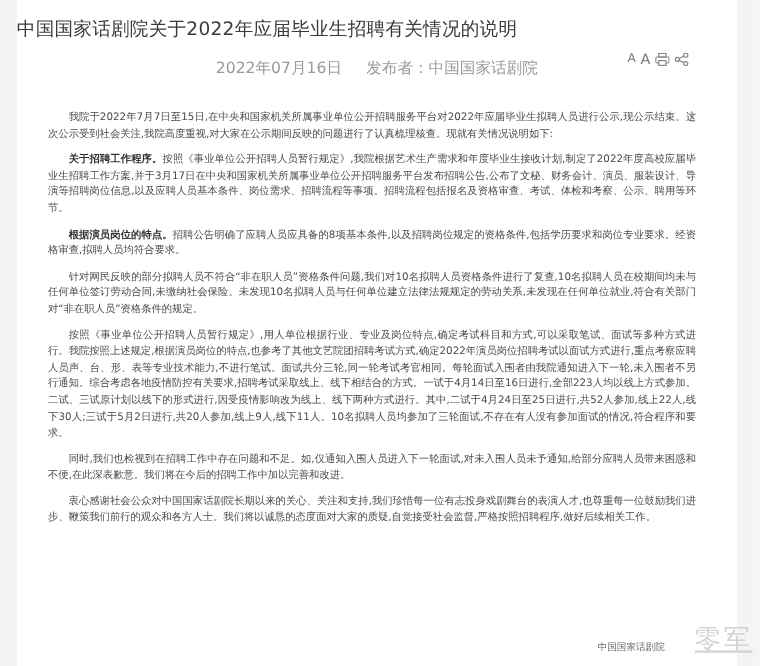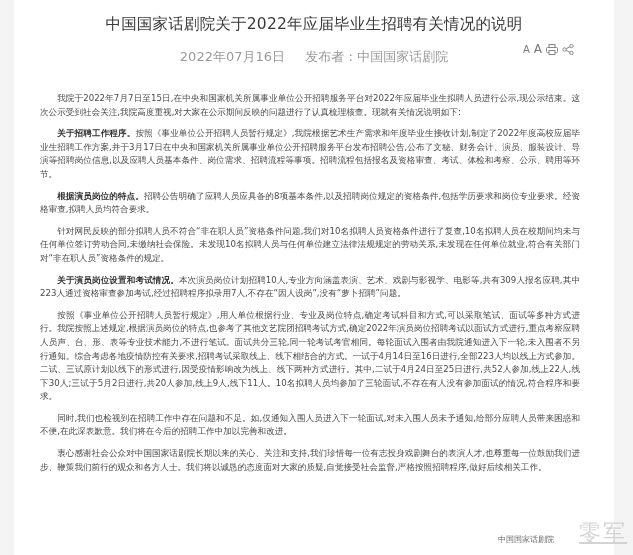--- a/index.html
+++ b/index.html
@@ -8,21 +8,21 @@
     background: #f4f4f4;
     font-family: "DejaVu Sans", "Liberation Sans", sans-serif;
     color: #333;
     position: relative;
   }
   .page {
     position: absolute; left: 14px; top: 0; width: 600px; height: 555px;
     background: #ffffff;
   }
   .title {
-    position: absolute; left: 0; top: 14px; width: 600px; text-align: center;
+    position: absolute; left: 0; top: 14px; width: 600px; text-align: left;
     font-size: 15.5px; color: #3a3a3a; letter-spacing: 0.2px;
   }
   .meta {
     position: absolute; left: 0; top: 48px; width: 600px; text-align: center;
     font-size: 13px; color: #9a9a9a;
   }
   .meta span { margin: 0 8px; }
   .tools {
     position: absolute; right: 40px; top: 42px; display: flex; gap: 4px; align-items: center;
     color: #777; font-size: 11px;
@@ -74,21 +74,20 @@
           <line x1="4" y1="6.3" x2="8" y2="8.3" stroke="#888"></line>
         </svg>
     </span>
   </div>
 
   <div class="body-text">
     <p><b></b><span>我院于2022年7月7日至15日,在中央和国家机关所属事业单位公开招聘服务平台对2022年应届毕业生拟聘人员进行公示,现公示结束。这次公示受到社会关注,我院高度重视,对大家在公示期间反映的问题进行了认真梳理核查。现就有关情况说明如下:</span></p>
     <p><b>关于招聘工作程序。</b><span>按照《事业单位公开招聘人员暂行规定》,我院根据艺术生产需求和年度毕业生接收计划,制定了2022年度高校应届毕业生招聘工作方案,并于3月17日在中央和国家机关所属事业单位公开招聘服务平台发布招聘公告,公布了文秘、财务会计、演员、服装设计、导演等招聘岗位信息,以及应聘人员基本条件、岗位需求、招聘流程等事项。招聘流程包括报名及资格审查、考试、体检和考察、公示、聘用等环节。</span></p>
     <p><b>根据演员岗位的特点。</b><span>招聘公告明确了应聘人员应具备的8项基本条件,以及招聘岗位规定的资格条件,包括学历要求和岗位专业要求。经资格审查,拟聘人员均符合要求。</span></p>
     <p><b></b><span>针对网民反映的部分拟聘人员不符合“非在职人员”资格条件问题,我们对10名拟聘人员资格条件进行了复查,10名拟聘人员在校期间均未与任何单位签订劳动合同,未缴纳社会保险。未发现10名拟聘人员与任何单位建立法律法规规定的劳动关系,未发现在任何单位就业,符合有关部门对“非在职人员”资格条件的规定。</span></p>
-    <p><b>关于演员岗位设置和考试情况。</b><span>本次演员岗位计划招聘10人,专业方向涵盖表演、艺术、戏剧与影视学、电影等,共有309人报名应聘,其中223人通过资格审查参加考试,经过招聘程序拟录用7人,不存在“因人设岗”,没有“萝卜招聘”问题。</span></p>
     <p><b></b><span>按照《事业单位公开招聘人员暂行规定》,用人单位根据行业、专业及岗位特点,确定考试科目和方式,可以采取笔试、面试等多种方式进行。我院按照上述规定,根据演员岗位的特点,也参考了其他文艺院团招聘考试方式,确定2022年演员岗位招聘考试以面试方式进行,重点考察应聘人员声、台、形、表等专业技术能力,不进行笔试。面试共分三轮,同一轮考试考官相同。每轮面试入围者由我院通知进入下一轮,未入围者不另行通知。综合考虑各地疫情防控有关要求,招聘考试采取线上、线下相结合的方式。一试于4月14日至16日进行,全部223人均以线上方式参加。二试、三试原计划以线下的形式进行,因受疫情影响改为线上、线下两种方式进行。其中,二试于4月24日至25日进行,共52人参加,线上22人,线下30人;三试于5月2日进行,共20人参加,线上9人,线下11人。10名拟聘人员均参加了三轮面试,不存在有人没有参加面试的情况,符合程序和要求。</span></p>
     <p><b></b><span>同时,我们也检视到在招聘工作中存在问题和不足。如,仅通知入围人员进入下一轮面试,对未入围人员未予通知,给部分应聘人员带来困惑和不便,在此深表歉意。我们将在今后的招聘工作中加以完善和改进。</span></p>
     <p><b></b><span>衷心感谢社会公众对中国国家话剧院长期以来的关心、关注和支持,我们珍惜每一位有志投身戏剧舞台的表演人才,也尊重每一位鼓励我们进步、鞭策我们前行的观众和各方人士。我们将以诚恳的态度面对大家的质疑,自觉接受社会监督,严格按照招聘程序,做好后续相关工作。</span></p>
   </div>
 
   <div class="signature">中国国家话剧院</div>
 </div>
 
 <div class="watermark">零军</div>
 

